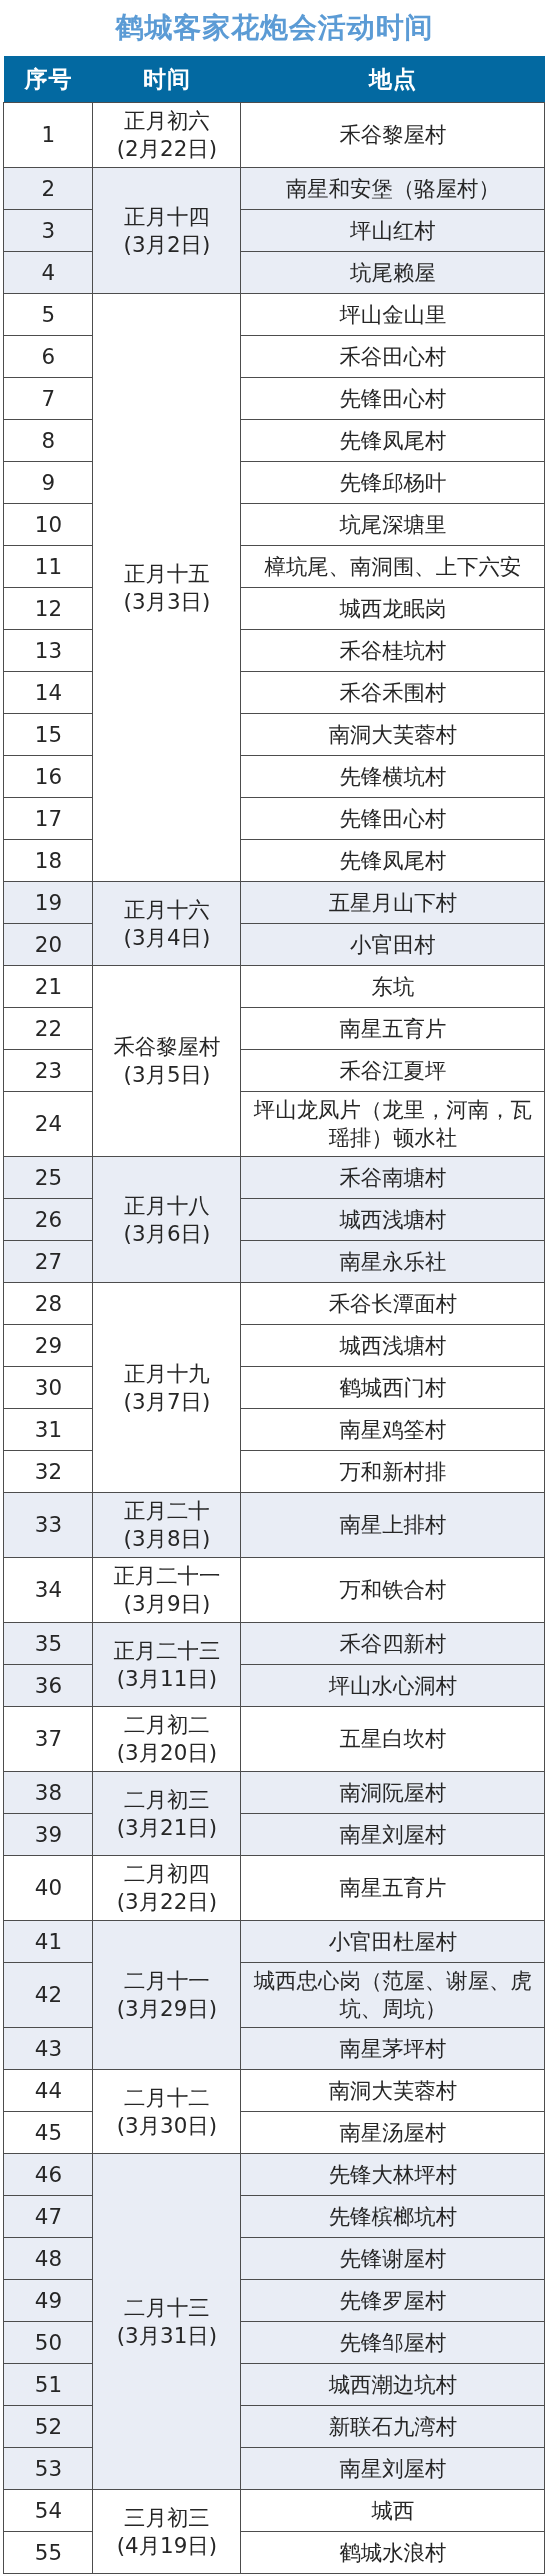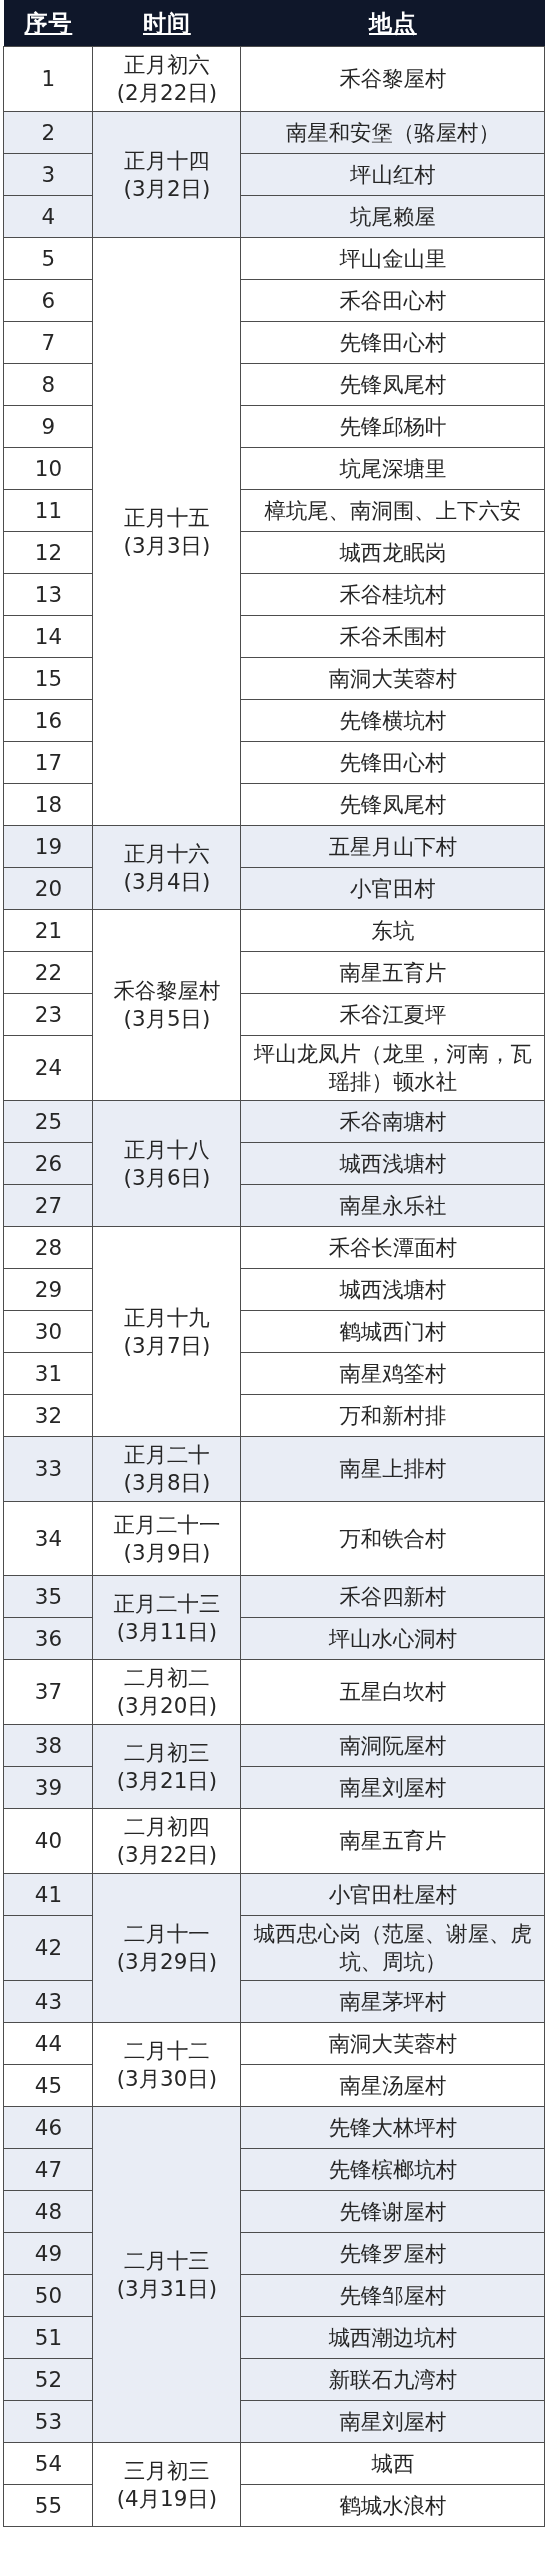--- a/index.html
+++ b/index.html
@@ -23,28 +23,27 @@
   table.festival {
     border-collapse: collapse;
     margin-left: 3.4px;
     width: 540px;
     table-layout: fixed;
   }
   table.festival col.c-no    { width: 89px; }
   table.festival col.c-time  { width: 148px; }
   table.festival col.c-place { width: 304px; }
   thead th {
-    background: #0f172a;
+    background: #0369a1;
     color: #ffffff;
     font-size: 23px;
     font-weight: 700;
     padding: 7.7px 0;
     border: none;
     letter-spacing: 0.9px;
-    text-decoration: underline;
   }
   tbody td {
     border: 0.9px solid #4d4d4d;
     text-align: center;
     vertical-align: middle;
     font-size: 21.4px;
     color: #262626;
     padding: 1.7px 5.1px;
     line-height: 1.32;
     background: #ffffff;
@@ -53,20 +52,21 @@
     background: #E9EDF5;
   }
   td.time-cell div {
     text-align: center;
   }
 </style>
 </head>
 <body>
 
 <div class="page">
+  <div class="title">鹤城客家花炮会活动时间</div>
   <table class="festival">
     <colgroup>
       <col class="c-no">
         <col class="c-time">
         <col class="c-place">
     </colgroup>
     <thead>
       <tr>
         <th>序号</th>
         <th>时间</th>
@@ -231,21 +231,21 @@
           <td>万和新村排</td>
         </tr>
         <tr class="band" style="height: 65px;">
           <td>33</td>
           <td class="time-cell" rowspan="1">
             <div>正月二十</div>
             <div>(3月8日)</div>
           </td>
           <td>南星上排村</td>
         </tr>
-        <tr style="height: 74px;">
+        <tr style="height: 65px;">
           <td>34</td>
           <td class="time-cell" rowspan="1">
             <div>正月二十一</div>
             <div>(3月9日)</div>
           </td>
           <td>万和铁合村</td>
         </tr>
         <tr class="band" style="height: 42px;">
           <td>35</td>
           <td class="time-cell" rowspan="2">

